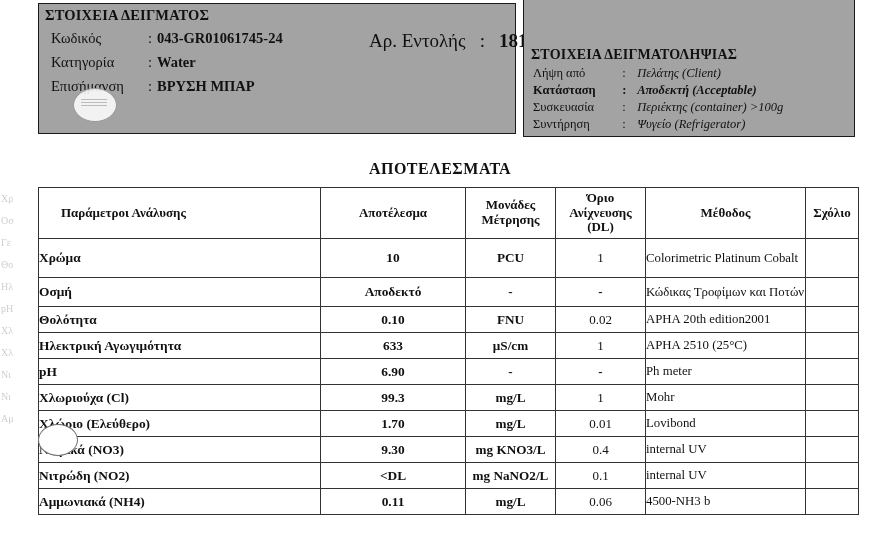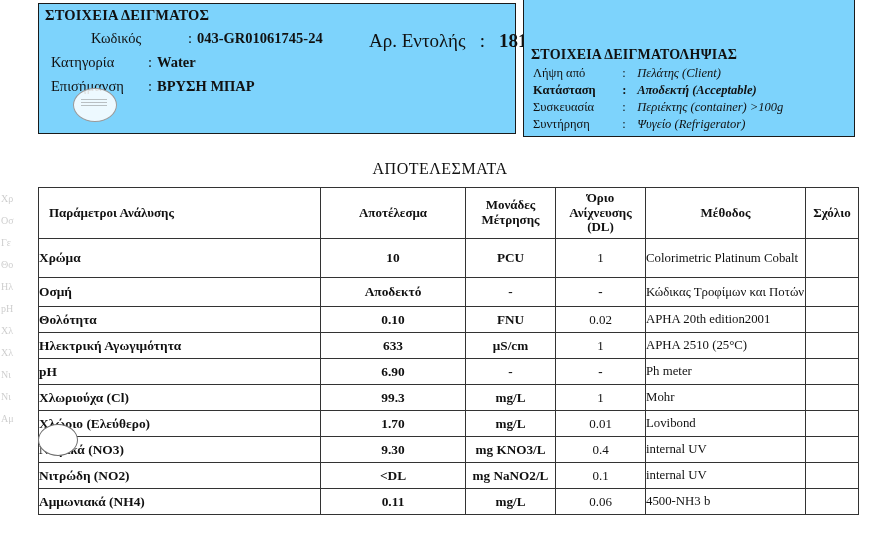--- a/index.html
+++ b/index.html
@@ -15,21 +15,21 @@
     font-family: "Liberation Serif", "DejaVu Serif", serif;
     color: #111111;
     -webkit-font-smoothing: antialiased;
   }
 
   
   .info-box {
     position: absolute;
     border: 1.5px solid #1a1a1a;
     box-sizing: border-box;
-    background: #7dd3fc;
+    background: #a3a3a3;
   }
   #sample-box {
     left: 38px;
     top: 3px;
     width: 478px;
     height: 131px;
   }
   #sampling-box {
     left: 523px;
     top: 0px;
@@ -72,21 +72,21 @@
     text-align: center;
   }
   .field-value {
     font-weight: bold;
     display: inline-block;
   }
 
   #sample-box .field-row { left: 12px; }
   #sample-box .field-row .field-label { width: 92px; }
   #sample-box .field-row .field-colon { width: 14px; }
-  #row-code    { top: 26px; margin-left: 40px; }
+  #row-code    { top: 26px; }
   #row-cat     { top: 50px; }
   #row-label   { top: 74px; }
 
   #row-order {
     position: absolute;
     left: 330px;
     top: 26px;
     font-size: 19px;
     white-space: nowrap;
   }
@@ -144,21 +144,21 @@
   }
 
   
   #results-title {
     position: absolute;
     left: 0;
     top: 160px;
     width: 880px;
     text-align: center;
     font-size: 16px;
-    font-weight: normal;
+    font-weight: bold;
     letter-spacing: 0.5px;
   }
 
   
   #results-table {
     position: absolute;
     left: 38px;
     top: 187px;
     width: 820px;
     border-collapse: collapse;
@@ -174,21 +174,21 @@
     box-sizing: border-box;
   }
   #results-table thead th {
     height: 51px;
     font-weight: bold;
     font-size: 13px;
     line-height: 1.15;
   }
   #results-table thead th.th-param {
     text-align: left;
-    padding-left: 10px;
+    padding-left: 22px;
   }
   #results-table thead th.th-center {
     text-align: center;
     padding: 0 3px;
   }
 
   
   .col-param  { width: 282px; }
   .col-result { width: 145px; }
   .col-units  { width: 90px;  }

